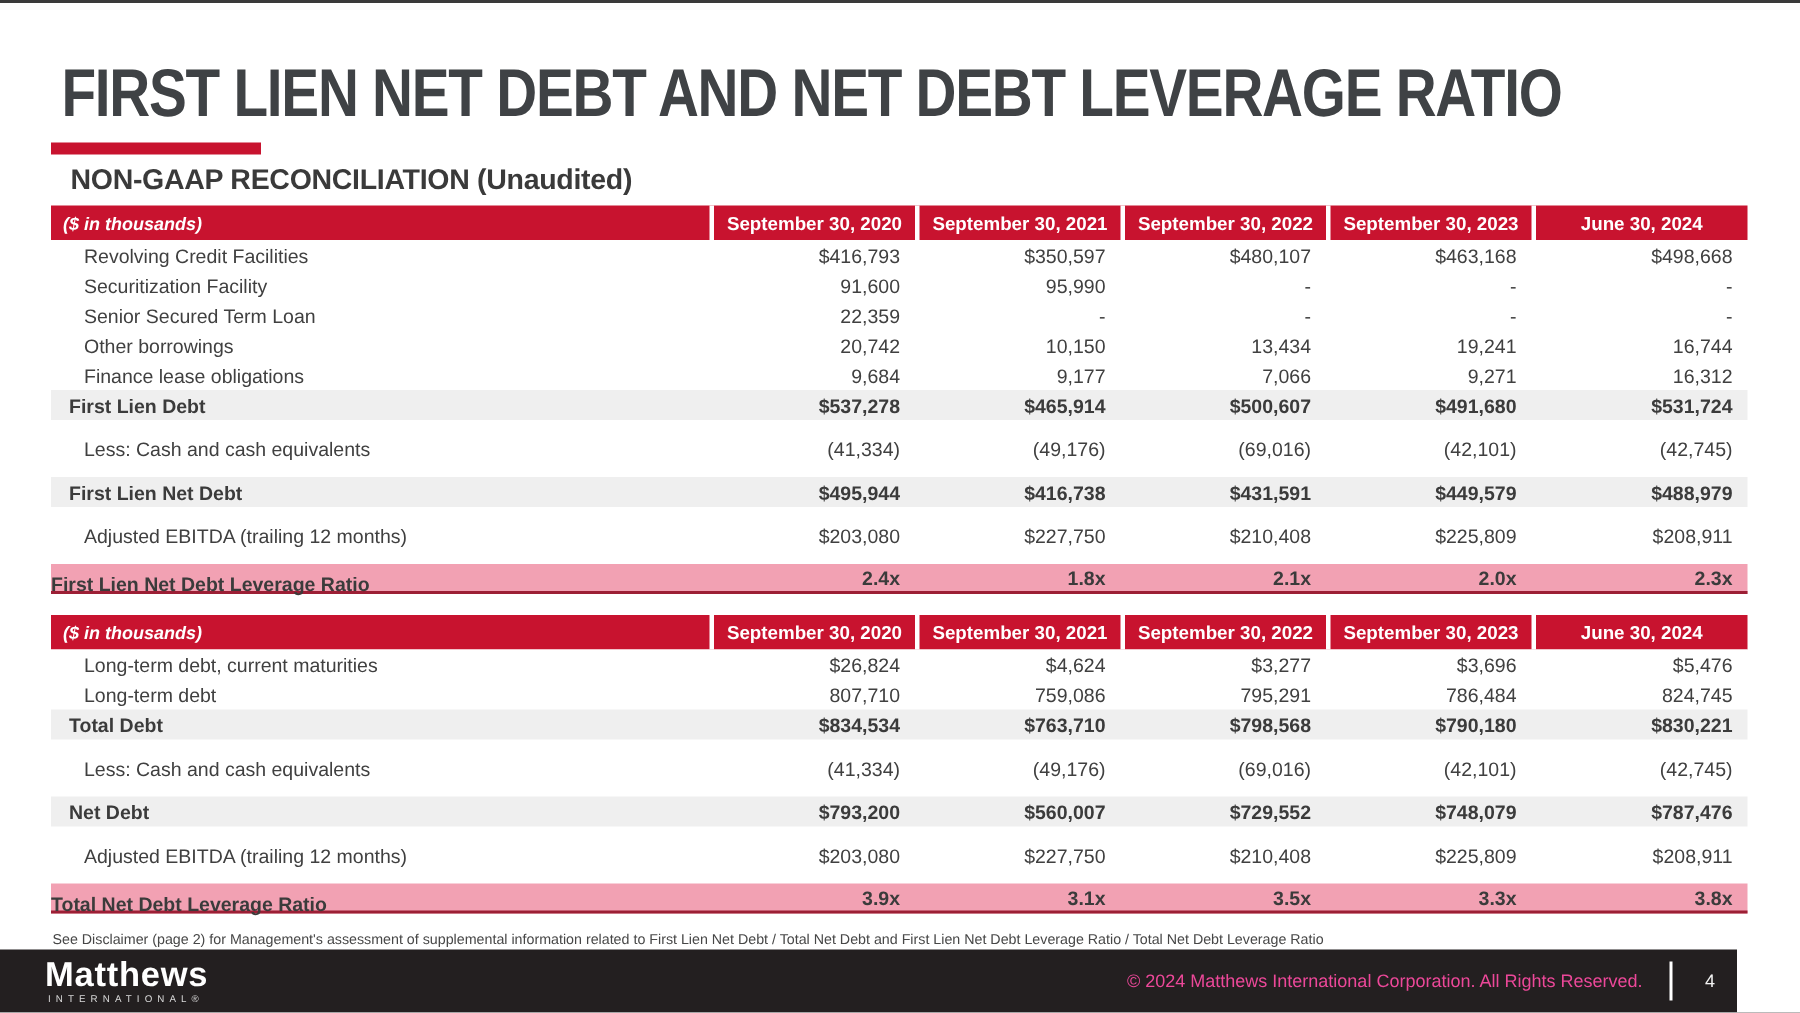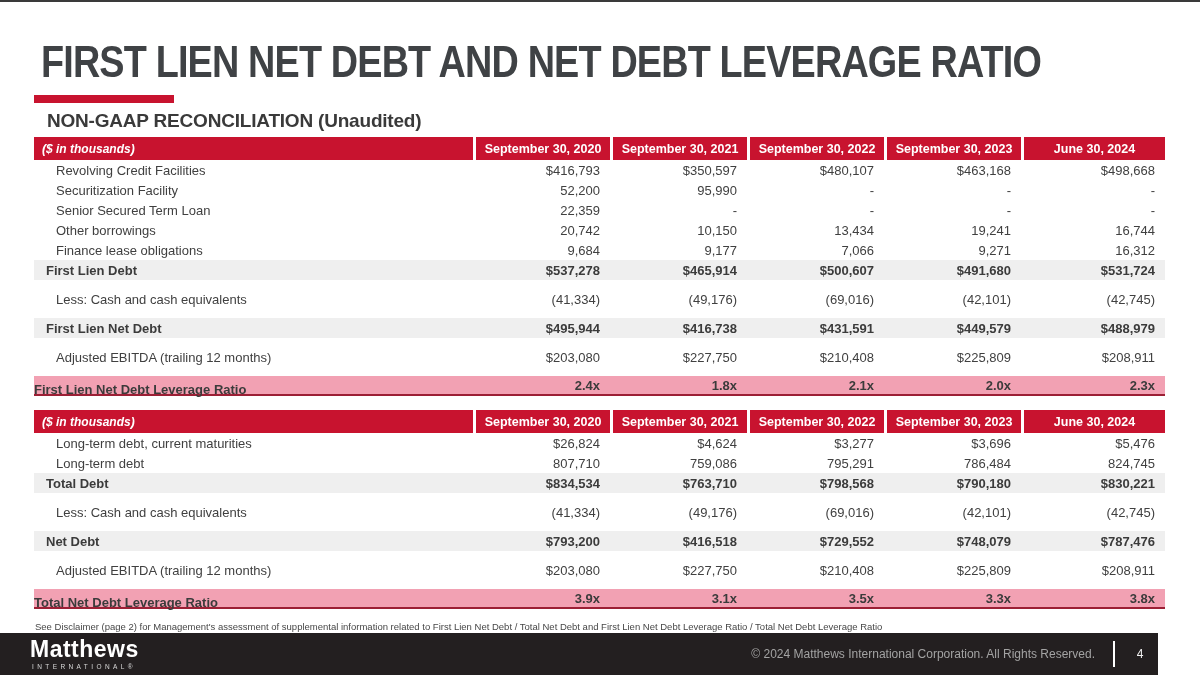--- a/index.html
+++ b/index.html
@@ -49,21 +49,21 @@
   .footnote{position:absolute;left:35px;top:619px;font-size:9.5px;color:#474747;white-space:nowrap;}
   
   .footer{
     position:absolute;left:0;bottom:0;width:1158px;height:42px;background:var(--footer);
     display:flex;align-items:center;color:#fff;box-sizing:border-box;
   }
   .logo{margin-left:30px;display:flex;flex-direction:column;line-height:1;}
   .logo-primary{font-size:23px;font-weight:bold;letter-spacing:0.5px;}
   .logo-secondary{font-size:6.5px;letter-spacing:3.4px;color:#d9d9d9;margin-top:3px;padding-left:2px;}
   .footer-right{margin-left:auto;display:flex;align-items:center;}
-  .copyright{font-size:12px;color:#a3a3a3;margin-left:32px;}
+  .copyright{font-size:12px;color:#ec4899;margin-left:32px;}
   .footer-divider{width:2px;height:26px;background:#fff;margin:0 19px 0 18px;}
   .page-number{font-size:12px;color:#f2f2f2;margin-right:12px;min-width:12px;text-align:center;}
 </style>
 </head>
 <body>
 
 <div class="slide">
 
   <div class="title">FIRST LIEN NET DEBT AND NET DEBT LEVERAGE RATIO</div>
   <div class="title-bar"></div>
@@ -82,21 +82,21 @@
         <div class="t-row t-item">
           <div class="t-label">Revolving Credit Facilities</div>
           <div class="t-val">$416,793</div>
           <div class="t-val">$350,597</div>
           <div class="t-val">$480,107</div>
           <div class="t-val">$463,168</div>
           <div class="t-val t-last">$498,668</div>
         </div>
         <div class="t-row t-item">
           <div class="t-label">Securitization Facility</div>
-          <div class="t-val">52,200</div>
+          <div class="t-val">91,600</div>
           <div class="t-val">95,990</div>
           <div class="t-val">-</div>
           <div class="t-val">-</div>
           <div class="t-val t-last">-</div>
         </div>
         <div class="t-row t-item">
           <div class="t-label">Senior Secured Term Loan</div>
           <div class="t-val">22,359</div>
           <div class="t-val">-</div>
           <div class="t-val">-</div>
@@ -197,21 +197,21 @@
           <div class="t-label">Less: Cash and cash equivalents</div>
           <div class="t-val">(41,334)</div>
           <div class="t-val">(49,176)</div>
           <div class="t-val">(69,016)</div>
           <div class="t-val">(42,101)</div>
           <div class="t-val t-last">(42,745)</div>
         </div>
         <div class="t-row t-subtotal t-spaced">
           <div class="t-label">Net Debt</div>
           <div class="t-val">$793,200</div>
-          <div class="t-val">$416,518</div>
+          <div class="t-val">$560,007</div>
           <div class="t-val">$729,552</div>
           <div class="t-val">$748,079</div>
           <div class="t-val t-last">$787,476</div>
         </div>
         <div class="t-row t-item t-spaced">
           <div class="t-label">Adjusted EBITDA (trailing 12 months)</div>
           <div class="t-val">$203,080</div>
           <div class="t-val">$227,750</div>
           <div class="t-val">$210,408</div>
           <div class="t-val">$225,809</div>

